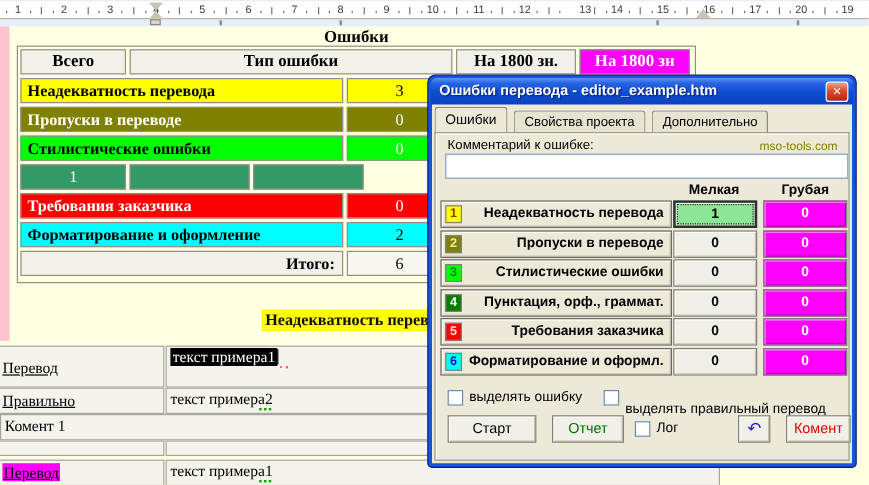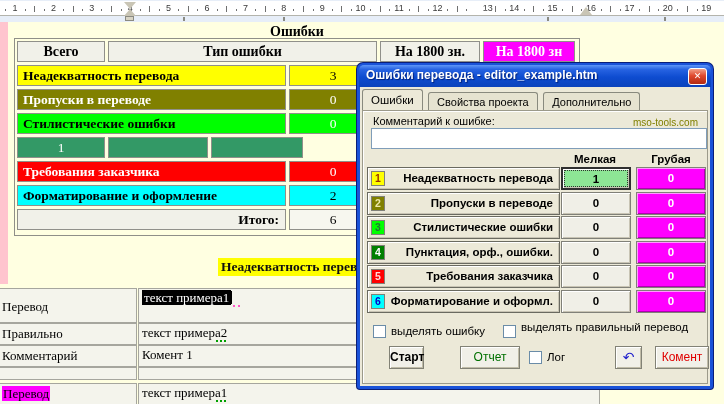--- a/index.html
+++ b/index.html
@@ -31,21 +31,21 @@
   .et-head .et-c{background:#F1F1E9;font-weight:bold;font-size:14px;}
   .et-body .et-c1{justify-content:flex-start;padding-left:5px;font-weight:bold;}
   .et-total .et-c1{background:#F1F1E9;justify-content:flex-end;padding-right:6px;font-weight:bold;}
   .et-total .et-c2,.et-total .et-c3,.et-total .et-c4{background:#F7F7EF;}
 
   .sel-label{position:absolute;left:218px;top:236px;background:#FFFF00;color:#111;font-family:"Liberation Serif",serif;font-weight:bold;font-size:13.5px;padding:1px 3px;white-space:nowrap;}
 
   
   .dt-row{position:absolute;left:-1px;width:601px;display:flex;}
   .dt-c{box-sizing:border-box;border:1px solid #A6A69E;background:#F4F4EC;font-family:"Liberation Serif",serif;font-size:13px;color:#000;overflow:hidden;white-space:nowrap;}
-  .dt-c1{width:138px;padding:2px 2px 0 2px;}
+  .dt-c1{width:138px;padding:2px 2px 0 2px;text-decoration:underline;}
   .dt-c2{width:462px;margin-left:1px;padding:1px 0 0 3px;}
   .sel-black{background:#000;color:#FFF;padding:0 2px;}
   .caret{display:inline-block;width:1px;height:13px;background:#000;vertical-align:-2px;}
   .sq-green{display:inline-block;width:10px;height:6px;border-bottom:2px dotted #00A000;margin-left:-11px;vertical-align:-5px;}
   .sq-pink{display:inline-block;width:7px;height:6px;border-bottom:2px dotted #FF5AC8;margin-left:1px;vertical-align:-5px;}
   .hl-magenta{background:#FF00FF;padding:0 1px;}
 
   
   .dialog{position:absolute;left:357px;top:63px;width:356px;height:326px;box-sizing:border-box;background:#ECE9D8;border:3px solid #1A52D8;border-radius:6px 6px 3px 3px;box-shadow:0 0 0 1px #0A1E78;z-index:10;}
   .titlebar{position:absolute;left:-1px;top:-1px;width:352px;height:22px;border-radius:5px 5px 0 0;background:linear-gradient(180deg,#5E96F7 0%,#2763E2 20%,#0E4CD0 55%,#0B43BC 100%);}
@@ -220,21 +220,20 @@
 
     <div class="dt-row" style="top:266px;height:35px;">
       <div class="dt-c dt-c1" style="height:35px;padding-top:10px;">Перевод</div>
       <div class="dt-c dt-c2" style="height:35px;"><span class="sel-black">текст примера1</span><span class="caret"></span><span class="sq-pink"></span></div>
     </div>
     <div class="dt-row" style="top:301px;height:22px;justify-content:flex-end;">
       <div class="dt-c dt-c1" style="height:22px;">Правильно</div>
       <div class="dt-c dt-c2" style="height:22px;"><span>текст примера2</span><span class="sq-green"></span></div>
     </div>
     <div class="dt-row" style="top:323px;height:22px;">
-      <div class="dt-c dt-c1" style="height:22px;">Комментарий</div>
       <div class="dt-c dt-c2" style="height:22px;">Комент 1</div>
     </div>
     <div class="dt-row" style="top:345px;height:13px;">
       <div class="dt-c dt-c1" style="height:13px;"></div>
       <div class="dt-c dt-c2" style="height:13px;"></div>
     </div>
     <div class="dt-row" style="top:361px;height:22px;">
       <div class="dt-c dt-c1" style="height:22px;"><span class="hl-magenta">Перевод</span></div>
       <div class="dt-c dt-c2" style="height:22px;"><span>текст примера1</span><span class="sq-green"></span></div>
     </div>
@@ -270,44 +269,44 @@
           <div class="btn-minor" style="top: 80.5px;">0</div>
           <div class="btn-major" style="top: 80.5px;">0</div>
           <div class="dlg-row" style="top: 105px;">
             <div class="chip" style="background: rgb(0, 255, 0); color: rgb(31, 122, 51);">3</div>
             <div class="dlg-row-label">Стилистические ошибки</div>
           </div>
           <div class="btn-minor" style="top: 105px;">0</div>
           <div class="btn-major" style="top: 105px;">0</div>
           <div class="dlg-row" style="top: 129.5px;">
             <div class="chip" style="background: rgb(0, 128, 0); color: rgb(255, 255, 255);">4</div>
-            <div class="dlg-row-label">Пунктация, орф., ошибки.</div>
+            <div class="dlg-row-label">Пунктация, орф., граммат.</div>
           </div>
           <div class="btn-minor" style="top: 129.5px;">0</div>
           <div class="btn-major" style="top: 129.5px;">0</div>
           <div class="dlg-row" style="top: 154px;">
             <div class="chip" style="background: rgb(255, 0, 0); color: rgb(255, 216, 216);">5</div>
             <div class="dlg-row-label">Требования заказчика</div>
           </div>
           <div class="btn-minor" style="top: 154px;">0</div>
           <div class="btn-major" style="top: 154px;">0</div>
           <div class="dlg-row" style="top: 178.5px;">
             <div class="chip" style="background: rgb(0, 255, 255); color: rgb(0, 0, 204);">6</div>
             <div class="dlg-row-label">Форматирование и оформл.</div>
           </div>
           <div class="btn-minor" style="top: 178.5px;">0</div>
           <div class="btn-major" style="top: 178.5px;">0</div>
         </div>
 
       <div class="checkbox" style="left:10px;top:214px;"></div>
       <div class="cb-label" style="left:28px;top:214px;">выделять ошибку</div>
       <div class="checkbox" style="left:140px;top:214px;"></div>
-      <div class="cb-label" style="left:158px;top:210px;">выделять правильный перевод</div>
-
-      <div class="xp-btn" style="left:26px;top:235px;width:35px;font-weight:bold;">Старт</div>
+      <div class="cb-label" style="left:158px;top:224px;">выделять правильный перевод</div>
+
+      <div class="xp-btn" style="left:10px;top:235px;width:74px;font-weight:normal;">Старт</div>
       <div class="xp-btn" style="left:97px;top:235px;width:60px;color:#007000;">Отчет</div>
       <div class="checkbox" style="left:166px;top:240px;"></div>
       <div class="cb-label" style="left:184px;top:240px;">Лог</div>
       <div class="xp-btn" style="left:252px;top:235px;width:27px;color:#2020CC;font-size:14px;">↶</div>
       <div class="xp-btn" style="left:292px;top:235px;width:54px;color:#E00000;">Комент</div>
     </div>
   </div>
 </div>
 
 </body></html>

